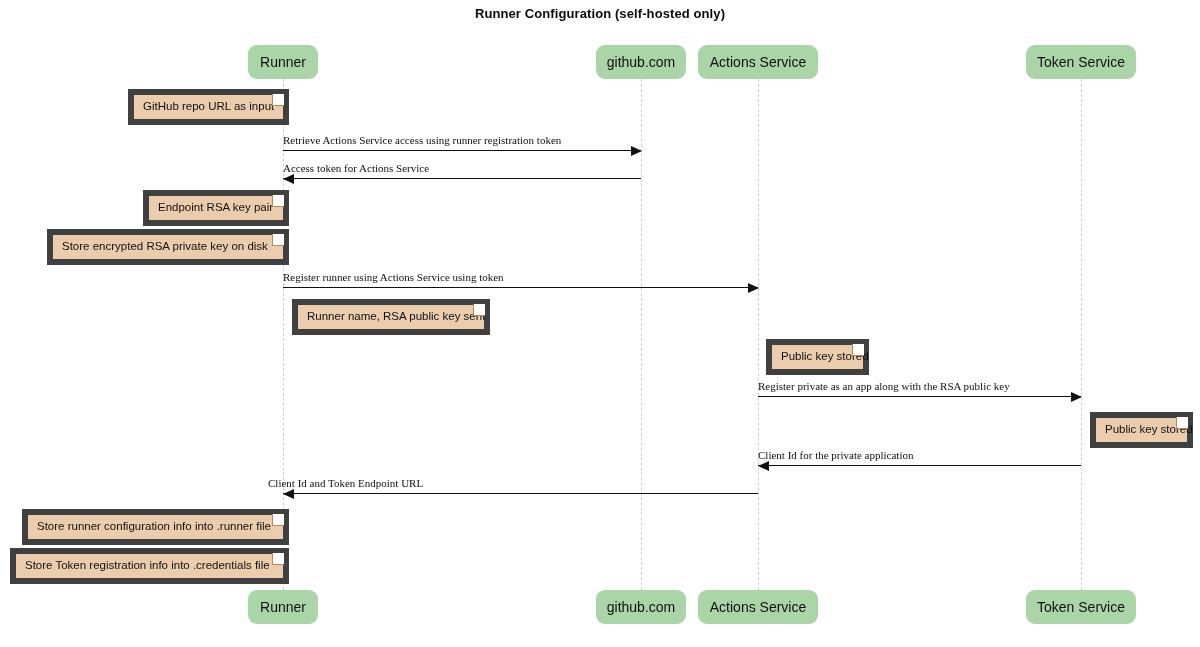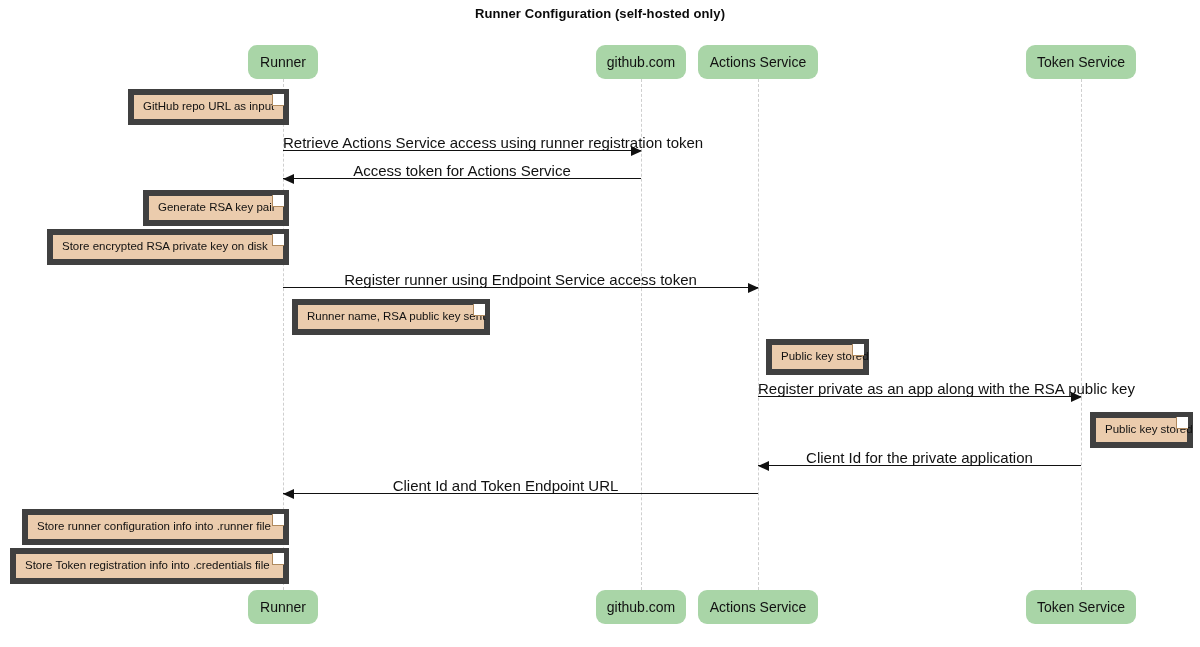--- a/index.html
+++ b/index.html
@@ -61,24 +61,24 @@
     border-bottom: 5px solid transparent;
   }
   .arrow-head.right {
     border-left: 11px solid #111111;
   }
   .arrow-head.left {
     border-right: 11px solid #111111;
   }
   .msg-label {
     position: absolute;
-    font-size: 15px;
+    font-size: 11px;
     color: #111111;
     white-space: nowrap;
-    text-align: center;
+    font-family: Liberation Serif, serif;
   }
   .note {
     position: absolute;
     background: #ebccad;
     border: 6px solid #404040;
     font-size: 11.5px;
     color: #111111;
     white-space: nowrap;
     box-sizing: border-box;
     padding: 5px 9px 6px 9px;
@@ -138,34 +138,34 @@
     </div>
   <div id="messages">
       <div class="msg-line" style="left: 283px; top: 150px; width: 358px;"></div>
       <div class="arrow-head right" style="top: 146px; left: 631px;"></div>
       <div class="msg-label" style="left: 283px; width: 358px; top: 134px;">Retrieve Actions Service access using runner registration token</div>
       <div class="msg-line" style="left: 283px; top: 178px; width: 358px;"></div>
       <div class="arrow-head left" style="top: 174px; left: 283px;"></div>
       <div class="msg-label" style="left: 283px; width: 358px; top: 162px;">Access token for Actions Service</div>
       <div class="msg-line" style="left: 283px; top: 287px; width: 475px;"></div>
       <div class="arrow-head right" style="top: 283px; left: 748px;"></div>
-      <div class="msg-label" style="left: 283px; width: 475px; top: 271px;">Register runner using Endpoint Service access token</div>
+      <div class="msg-label" style="left: 283px; width: 475px; top: 271px;">Register runner using Actions Service using token</div>
       <div class="msg-line" style="left: 758px; top: 396px; width: 323px;"></div>
       <div class="arrow-head right" style="top: 392px; left: 1071px;"></div>
       <div class="msg-label" style="left: 758px; width: 323px; top: 380px;">Register private as an app along with the RSA public key</div>
       <div class="msg-line" style="left: 758px; top: 465px; width: 323px;"></div>
       <div class="arrow-head left" style="top: 461px; left: 758px;"></div>
       <div class="msg-label" style="left: 758px; width: 323px; top: 449px;">Client Id for the private application</div>
       <div class="msg-line" style="left: 283px; top: 493px; width: 475px;"></div>
       <div class="arrow-head left" style="top: 489px; left: 283px;"></div>
       <div class="msg-label" style="left: 268px; width: 475px; top: 477px;">Client Id and Token Endpoint URL</div>
     </div>
   <div id="notes">
       <div class="note" style="left: 128px; top: 89px; width: 161px;"><div class="fold"></div><span>GitHub repo URL as input</span></div>
-      <div class="note" style="left: 143px; top: 190px; width: 146px;"><div class="fold"></div><span>Generate RSA key pair</span></div>
+      <div class="note" style="left: 143px; top: 190px; width: 146px;"><div class="fold"></div><span>Endpoint RSA key pair</span></div>
       <div class="note" style="left: 47px; top: 229px; width: 242px;"><div class="fold"></div><span>Store encrypted RSA private key on disk</span></div>
       <div class="note" style="left: 292px; top: 299px; width: 198px;"><div class="fold"></div><span>Runner name, RSA public key sent</span></div>
       <div class="note" style="left: 766px; top: 339px; width: 103px;"><div class="fold"></div><span>Public key stored</span></div>
       <div class="note" style="left: 1090px; top: 412px; width: 103px;"><div class="fold"></div><span>Public key stored</span></div>
       <div class="note" style="left: 22px; top: 509px; width: 267px;"><div class="fold"></div><span>Store runner configuration info into .runner file</span></div>
       <div class="note" style="left: 10px; top: 548px; width: 279px;"><div class="fold"></div><span>Store Token registration info into .credentials file</span></div>
     </div>
 
 </div>
 

